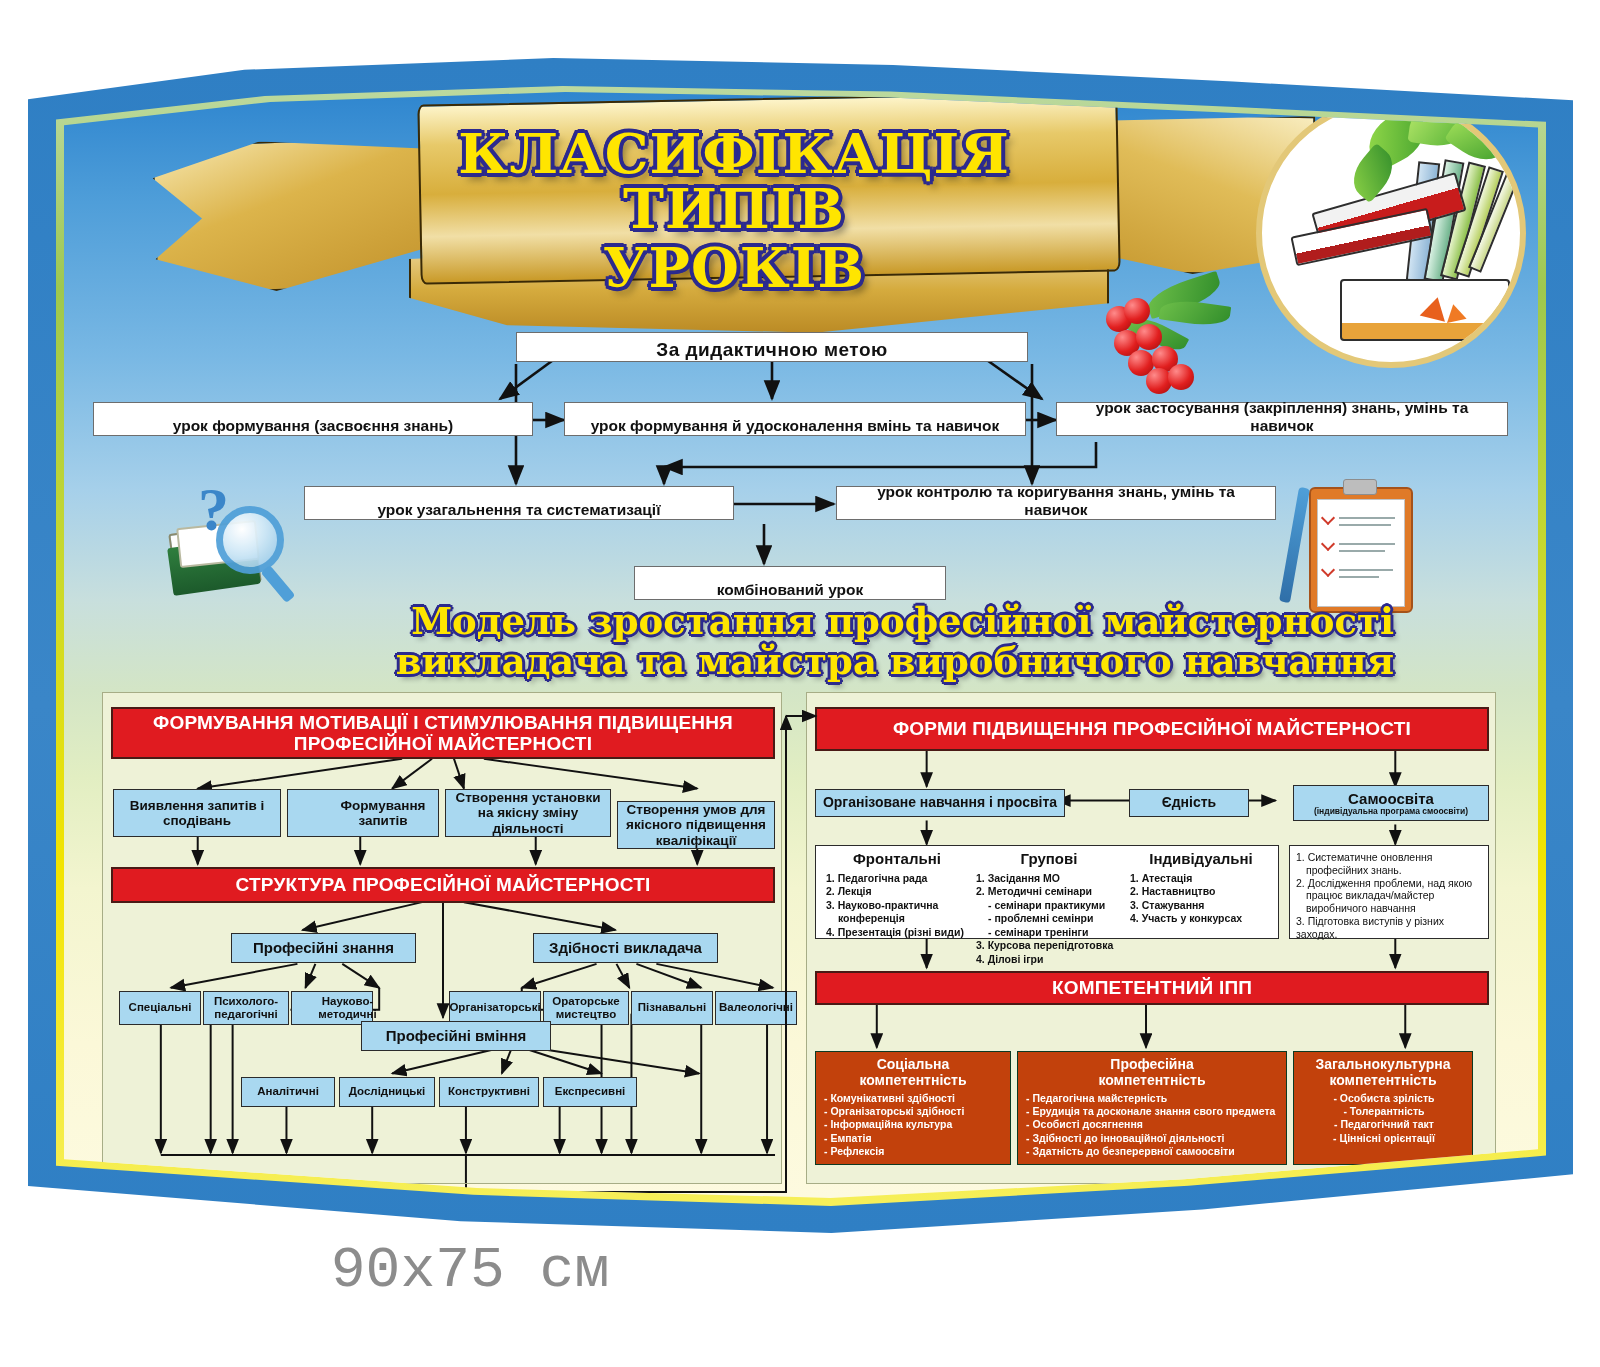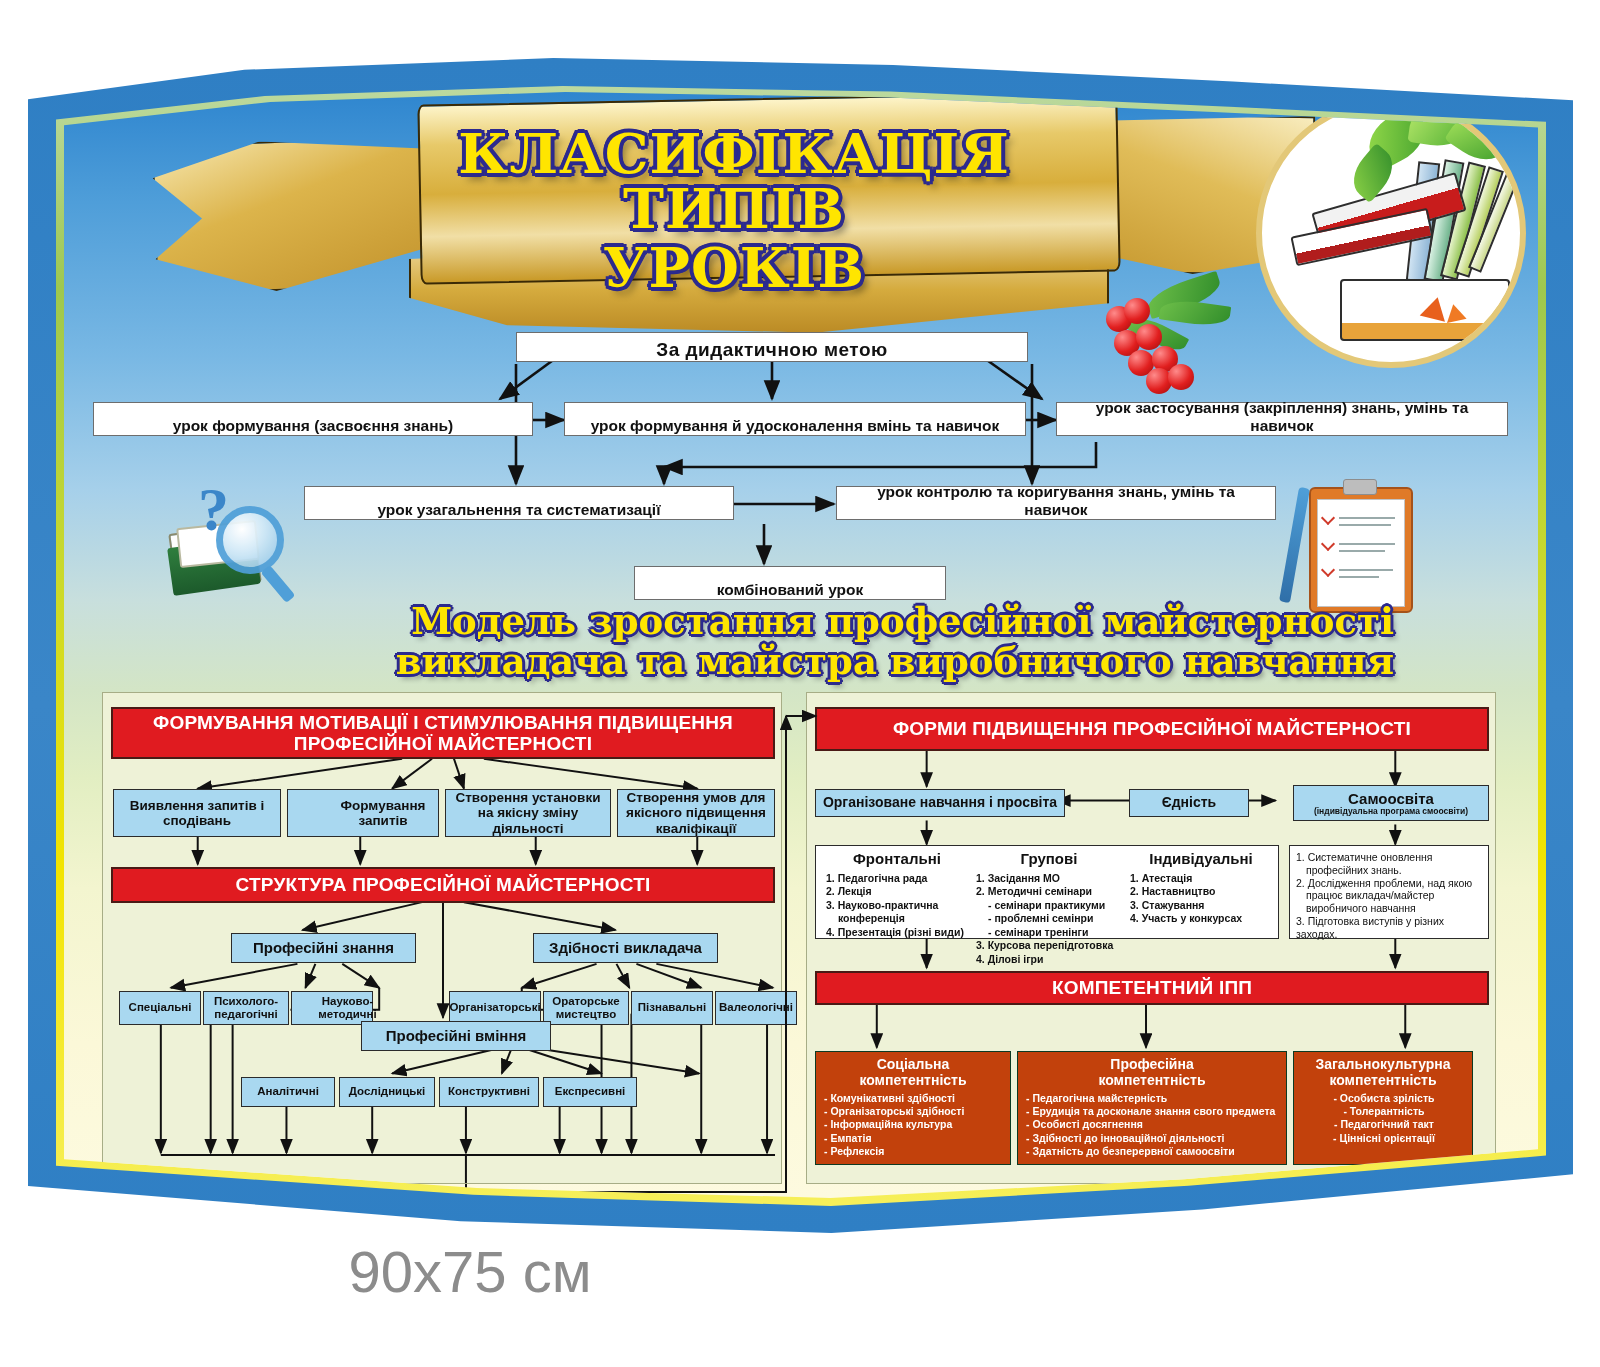--- a/index.html
+++ b/index.html
@@ -153,21 +153,21 @@
   .greenbox ul{ list-style:none; padding:0 6px 5px 8px; }
   .greenbox li{ font-size:10.5px; line-height:1.26; font-weight:700; }
 
   .colhead{ position:absolute; font-weight:700; font-size:15px; color:#111; text-align:center; }
   .numlist{ position:absolute; font-size:10.5px; line-height:1.28; font-weight:700; color:#111; }
   .numlist .sub{ padding-left:12px; font-weight:700; }
 
   
   .dims{
     position:absolute; left:250px; top:1238px; width:440px; text-align:center;
-    font-size:58px; color:#8c8c8c; font-family:Liberation Sans, sans-serif;
+    font-size:58px; color:#8c8c8c; font-family:Liberation Mono, monospace;
   }
 </style>
 </head>
 <body>
 
 <div id="stage">
 
   <div class="poster-frame"></div>
   <div class="rail"></div>
 
@@ -370,21 +370,21 @@
 
       <div class="bluebox" style="left:10px;top:96px;width:168px;height:48px;">
         <span>Виявлення запитів і сподівань</span>
         </div>
       <div class="bluebox" style="left:184px;top:96px;width:152px;height:48px;padding-left:43px;">
         <span>Формування запитів</span>
         </div>
       <div class="bluebox" style="left:342px;top:96px;width:166px;height:48px;">
         <span>Створення установки на якісну зміну діяльності</span>
         </div>
-      <div class="bluebox" style="left:514px;top:96px;width:158px;height:48px;">
+      <div class="bluebox" style="left:514px;top:108px;width:158px;height:48px;">
         <span>Створення умов для якісного підвищення кваліфікації</span>
         </div>
 
       <div class="redbar" style="left:8px;top:174px;width:664px;height:36px;">
         <span>СТРУКТУРА ПРОФЕСІЙНОЇ МАЙСТЕРНОСТІ</span>
       </div>
 
       <div class="bluebox md" style="left:128px;top:240px;width:185px;height:30px;">
         <span>Професійні знання</span>
         </div>

